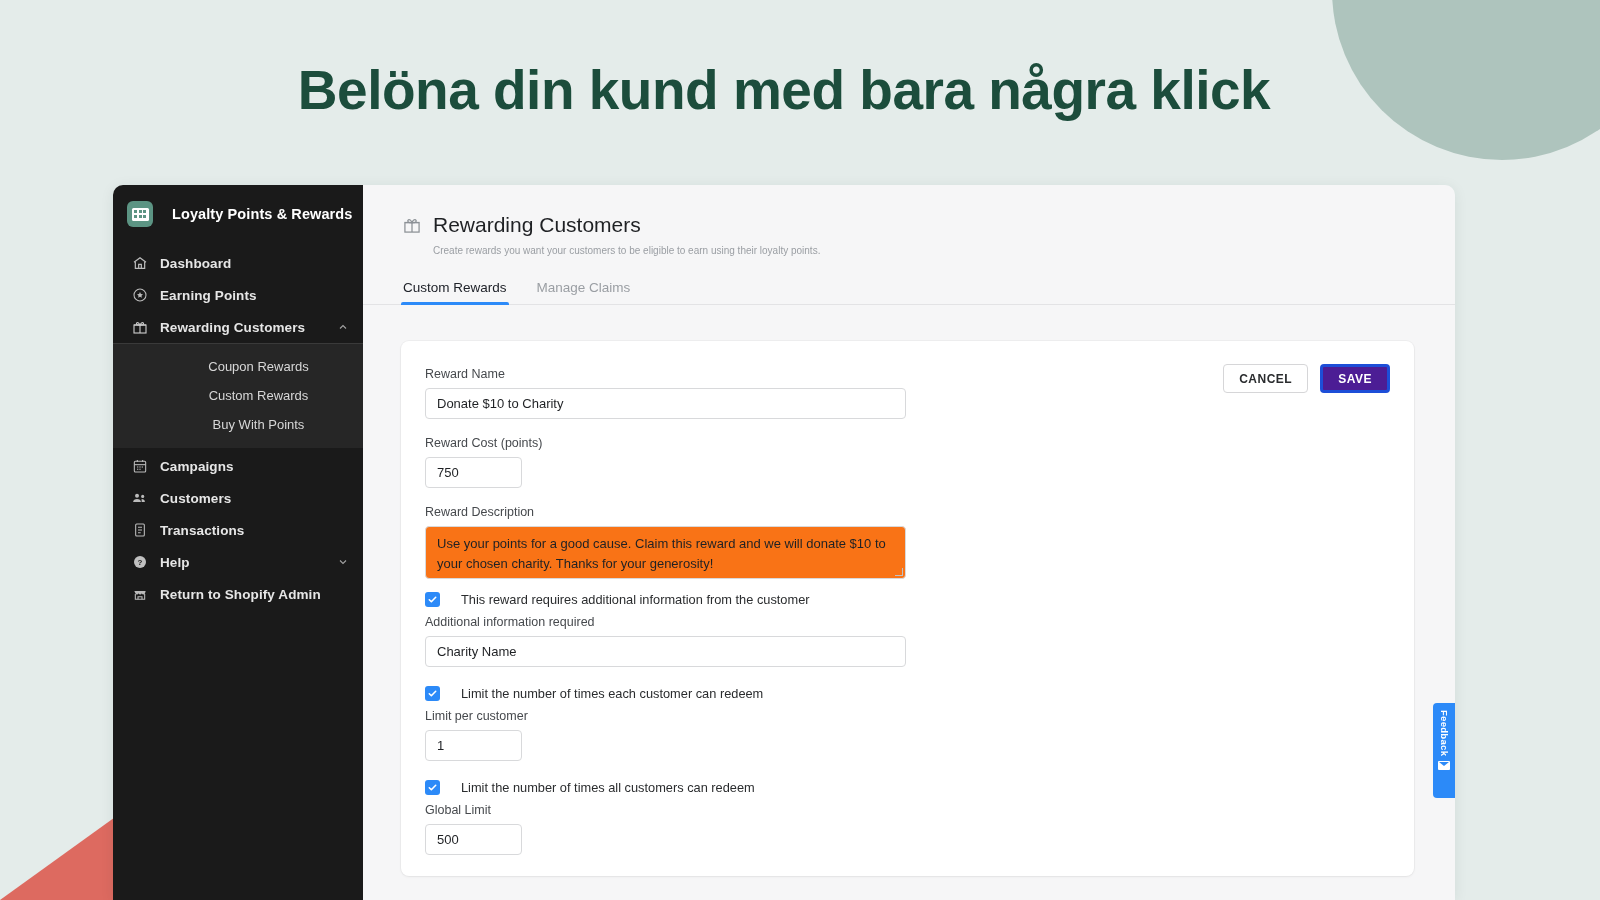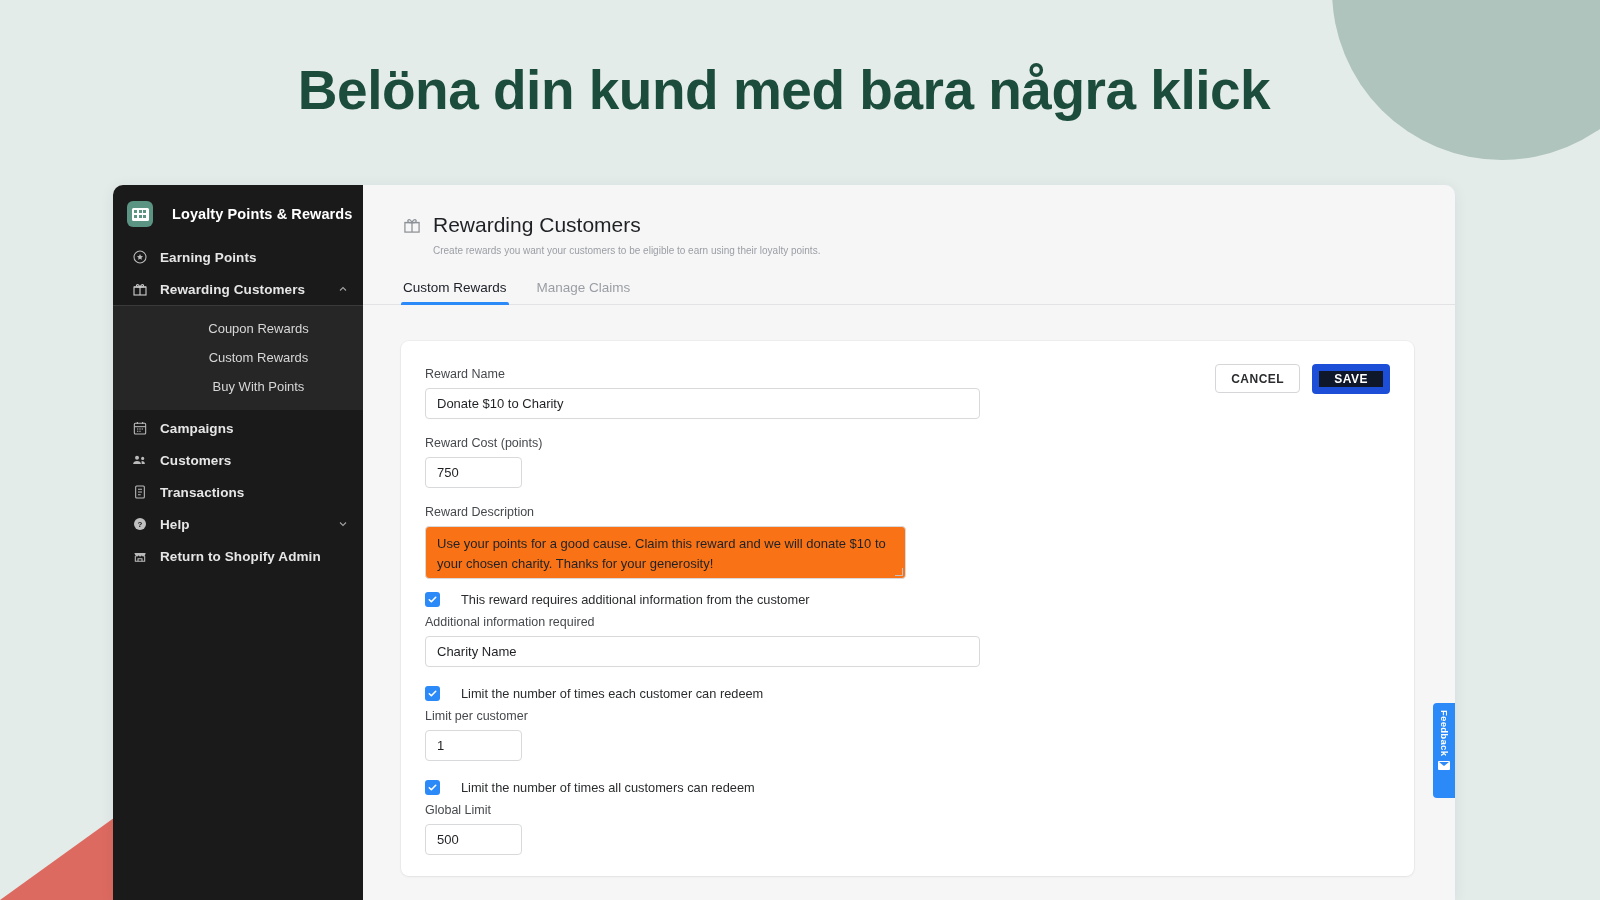--- a/index.html
+++ b/index.html
@@ -262,44 +262,44 @@
     justify-content: center;
     cursor: pointer;
     box-sizing: border-box;
   }
   #btn-cancel {
     background: #fff;
     color: #2a2c2e;
     border: 1px solid #d6d6d8;
   }
   #btn-save {
-    background: #0f172a;
+    background: #4c1d95;
     color: #fff;
-    border: 7px solid #1d4ed8;
+    border: 3px solid #1d4ed8;
   }
 
   .field { padding-left: 24px; }
   .flabel {
     font-size: 12.5px;
     color: #46494d;
     margin-bottom: 7px;
   }
   .finput {
     height: 31px;
     border: 1px solid #d8d9db;
     border-radius: 4px;
     background: #fff;
     font-size: 13px;
     color: #1f2124;
     display: flex;
     align-items: center;
     padding: 0 11px;
     box-sizing: border-box;
   }
-  .finput.wide { width: 555px; }
+  .finput.wide { width: 481px; }
   .finput.narrow { width: 97px; }
   .ftextarea {
     width: 481px;
     height: 53px;
     border: 1px solid #d8d9db;
     border-radius: 4px;
     background: #f97316;
     font-size: 13px;
     color: #1f2124;
     line-height: 20px;
@@ -407,20 +407,30 @@
           <div class="rowdots">
               <i></i>
               <i></i>
               <i></i>
             </div>
         </div>
       </div>
       <div id="brand-name">Loyalty Points &amp; Rewards</div>
     </div>
 
+    <div class="nav-item spaced">
+      <span class="nico">
+        <svg width="16" height="16" viewBox="0 0 24 24" fill="none" stroke="#d8d8d8" stroke-width="1.8">
+            <path d="M3 11l9-7 9 7"></path>
+            <path d="M5 10v10h14V10"></path>
+            <path d="M10 20v-6h4v6"></path>
+          </svg>
+      </span>
+      <span class="nlabel">Dashboard</span>
+    </div>
 
     <div class="nav-item">
       <span class="nico">
         <svg width="16" height="16" viewBox="0 0 24 24" fill="none" stroke="#d8d8d8" stroke-width="1.6">
             <circle cx="12" cy="12" r="9"></circle>
             <path d="M12 7.5l1.4 2.9 3.1.4-2.3 2.2.6 3.1-2.8-1.5-2.8 1.5.6-3.1-2.3-2.2 3.1-.4z" fill="#d8d8d8" stroke="none"></path>
           </svg>
       </span>
       <span class="nlabel">Earning Points</span>
     </div>

